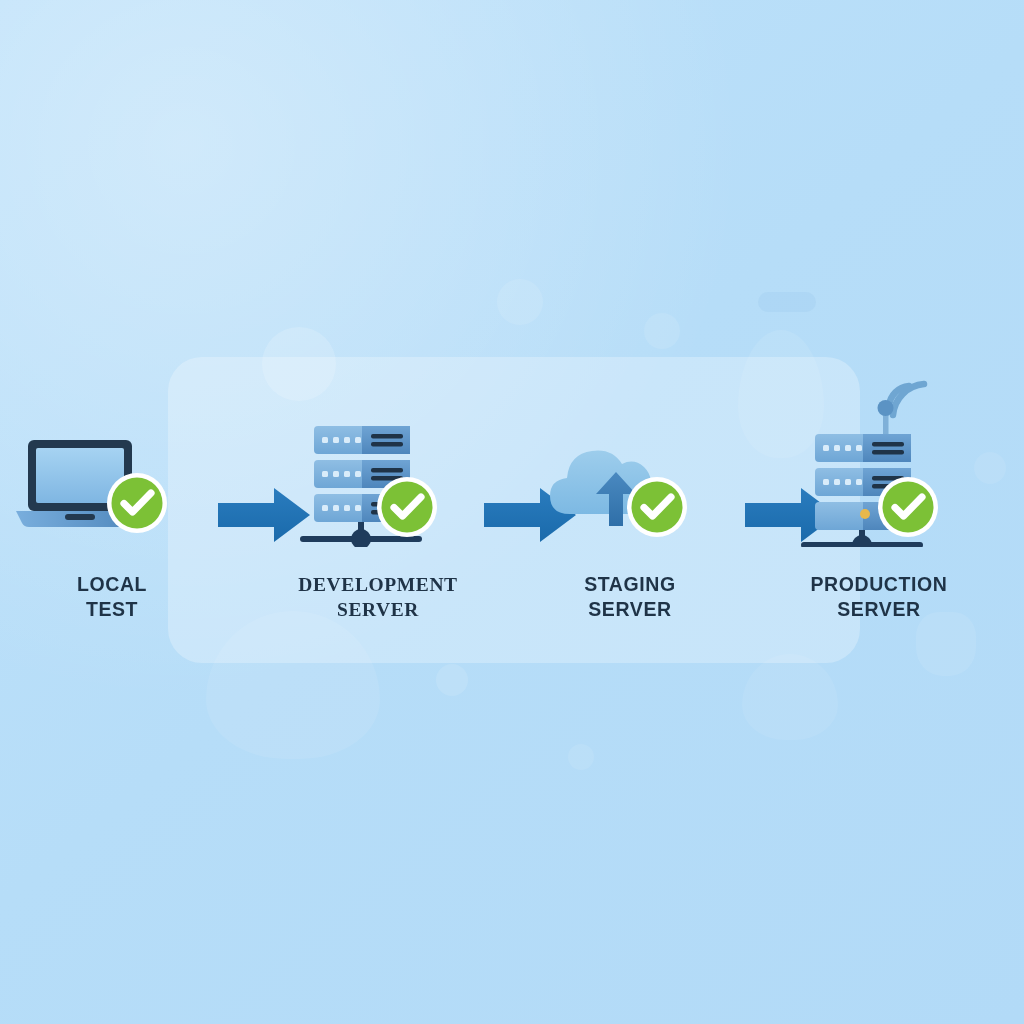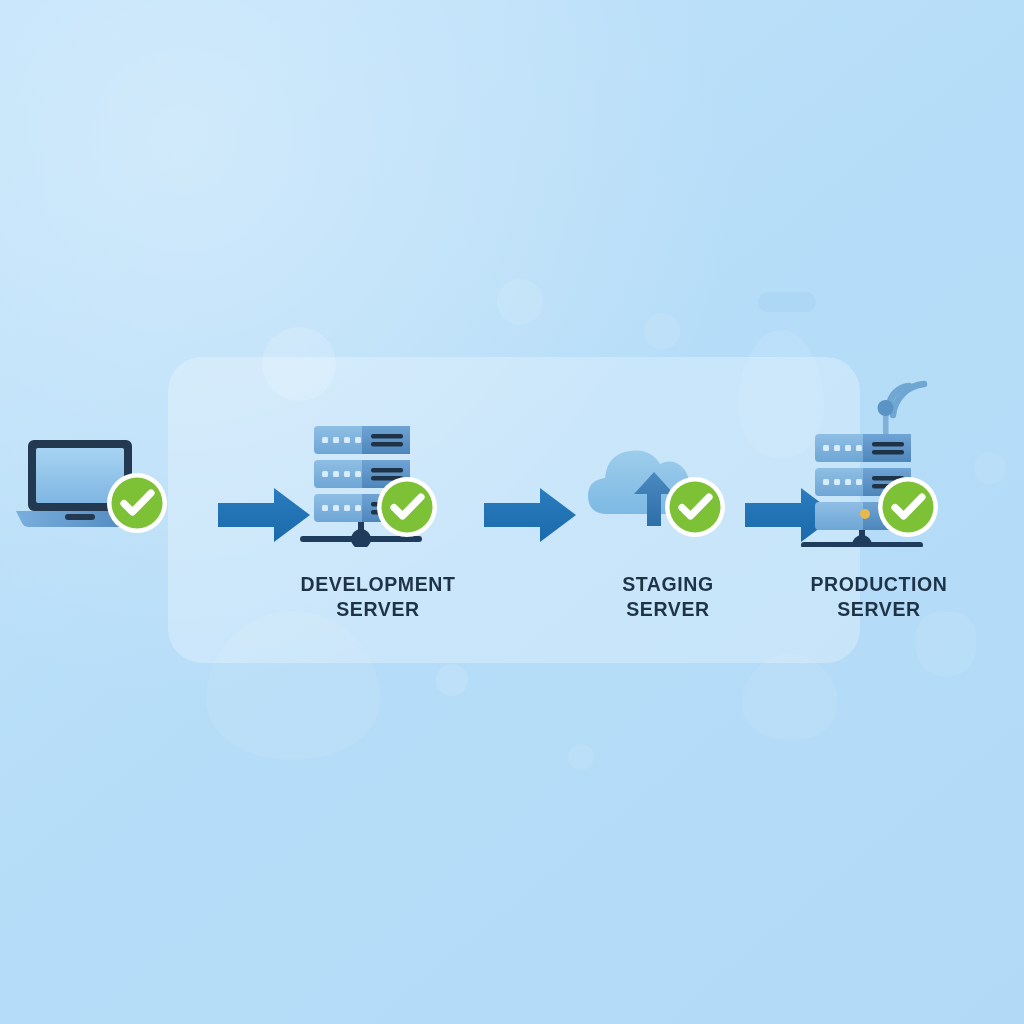--- a/index.html
+++ b/index.html
@@ -94,35 +94,39 @@
           <rect x="53" y="84" width="30" height="6" rx="3" fill="#23394f"></rect>
         </svg>
         <div class="badge" style="left:94px;top:42px;">
           <svg width="62" height="62" viewBox="0 0 62 62">
             <circle cx="31" cy="31" r="30" fill="#ffffff"></circle>
             <circle cx="31" cy="31" r="25.5" fill="#7cc136"></circle>
             <path d="M18 31.5 l8.5 8.5 L45 21" fill="none" stroke="#ffffff" stroke-width="7.2" stroke-linecap="round" stroke-linejoin="round"></path>
           </svg>
         </div>
       </div>
+      <div class="label">
+        <span>LOCAL</span><br>
+        <span>TEST</span>
+      </div>
     </div>
 
     <div class="arrow" style="left:218px;">
       <svg width="92" height="54" viewBox="0 0 92 54">
         <defs>
           <linearGradient id="arrGrad" x1="0" y1="0" x2="0" y2="1">
             <stop offset="0%" stop-color="#2a7cbe"></stop>
               <stop offset="100%" stop-color="#1a6aab"></stop>
           </linearGradient>
         </defs>
         <path d="M0 15 H56 V0 L92 27 L56 54 V39 H0 Z" fill="url(#arrGrad)"></path>
       </svg>
     </div>
 
-    <div class="stage" style="left:278px;">
+    <div class="stage" style="left:278px;font-family:Liberation Serif, serif;">
       <div class="art">
         <svg width="200" height="125" viewBox="0 0 200 125" style="position:absolute;top:-8px;left:0;">
           <defs>
             <linearGradient id="srvL" x1="0" y1="0" x2="0" y2="1">
               <stop offset="0%" stop-color="#8fbee4"></stop>
                 <stop offset="100%" stop-color="#6ea6d6"></stop>
             </linearGradient>
             <linearGradient id="srvR" x1="0" y1="0" x2="0" y2="1">
               <stop offset="0%" stop-color="#6fa4d4"></stop>
                 <stop offset="100%" stop-color="#4e86bc"></stop>
@@ -182,21 +186,21 @@
         <span>SERVER</span>
       </div>
     </div>
 
     <div class="arrow" style="left:484px;">
       <svg width="92" height="54" viewBox="0 0 92 54">
         <path d="M0 15 H56 V0 L92 27 L56 54 V39 H0 Z" fill="url(#arrGrad)"></path>
       </svg>
     </div>
 
-    <div class="stage" style="left:568px;">
+    <div class="stage" style="left:530px;">
       <div class="art">
         <svg width="200" height="115" viewBox="0 0 200 115" style="position:absolute;top:0;left:0;">
           <defs>
             <linearGradient id="cloudGrad" x1="0" y1="0" x2="0" y2="1">
               <stop offset="0%" stop-color="#9dcdec"></stop>
                 <stop offset="100%" stop-color="#7db9e3"></stop>
             </linearGradient>
             <linearGradient id="upArr" x1="0" y1="0" x2="0" y2="1">
               <stop offset="0%" stop-color="#4a89c0"></stop>
                 <stop offset="100%" stop-color="#2f6fa8"></stop>

